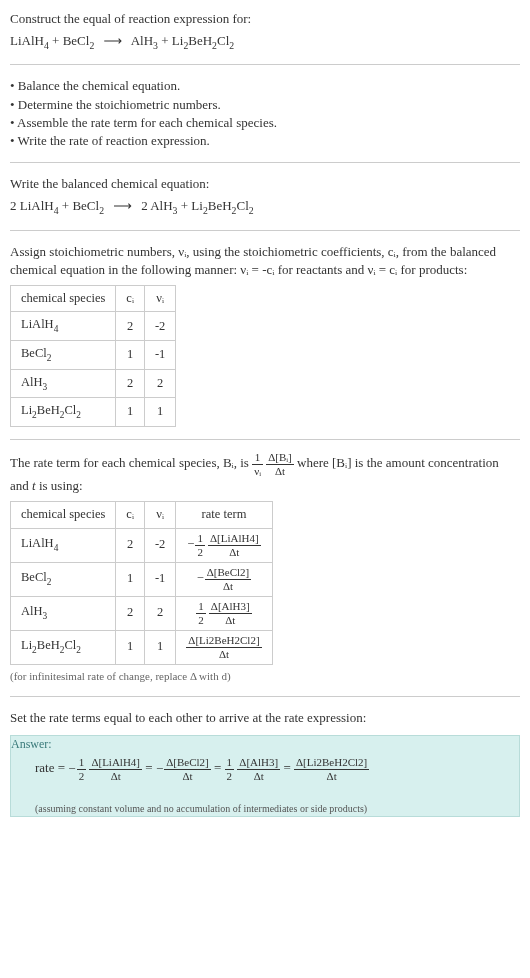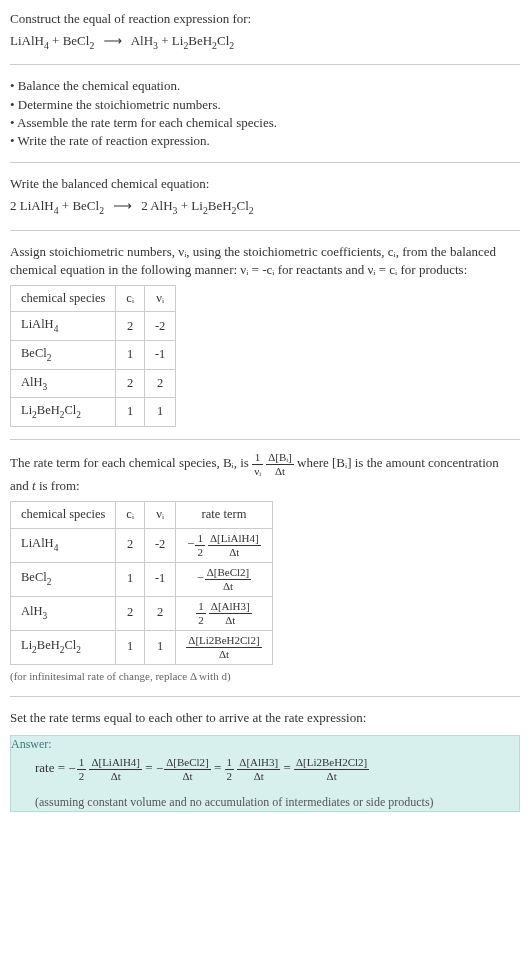--- a/index.html
+++ b/index.html
@@ -75,23 +75,23 @@
       color: #3a7a7a;
       font-size: 12px;
       margin-bottom: 4px;
     }
     .answer-box .rate-line {
       padding-left: 24px;
       font-size: 13px;
     }
     .answer-box .assume {
       padding-left: 24px;
-      font-size: 12px;
+      font-size: 10px;
       color: #555;
-      margin-top: 12px;
+      margin-top: 20px;
     }
     .ital { font-style: italic; }
     .neg { margin-right: 1px; }
     .rate-cell { white-space: nowrap; }
     .expr-line { margin-top: 4px; }
   </style>
 </head>
 <body>
 
 <div class="section">
@@ -168,21 +168,21 @@
     </table>
 </div>
 
 <hr>
 
 <div class="section">
   <div>
     <span>The rate term for each chemical species, Bᵢ, is </span>
     <span class="frac"><span class="num">1</span><span class="den">νᵢ</span></span>
     <span class="frac"><span class="num">Δ[Bᵢ]</span><span class="den">Δt</span></span>
-    <span> where [Bᵢ] is the amount concentration and </span><span class="ital">t</span><span> is from:</span>
+    <span> where [Bᵢ] is the amount concentration and </span><span class="ital">t</span><span> is using:</span>
   </div>
 
   <table class="data">
     <tbody>
         <tr>
       <th>chemical species</th>
       <th>cᵢ</th>
       <th>νᵢ</th>
       <th>rate term</th>
     </tr>

